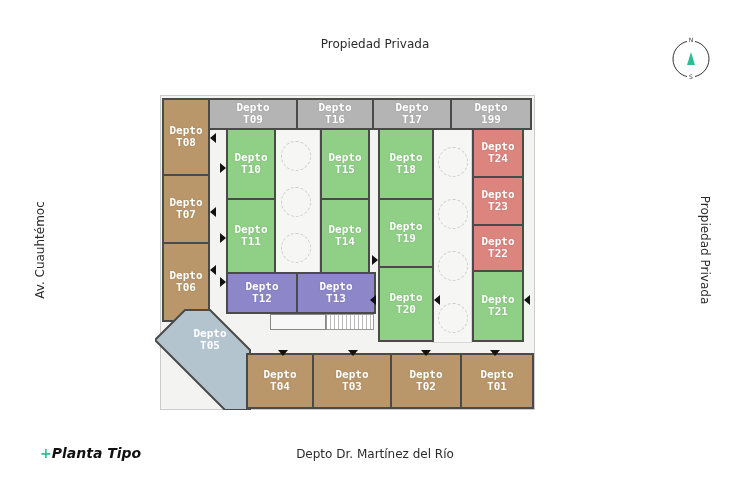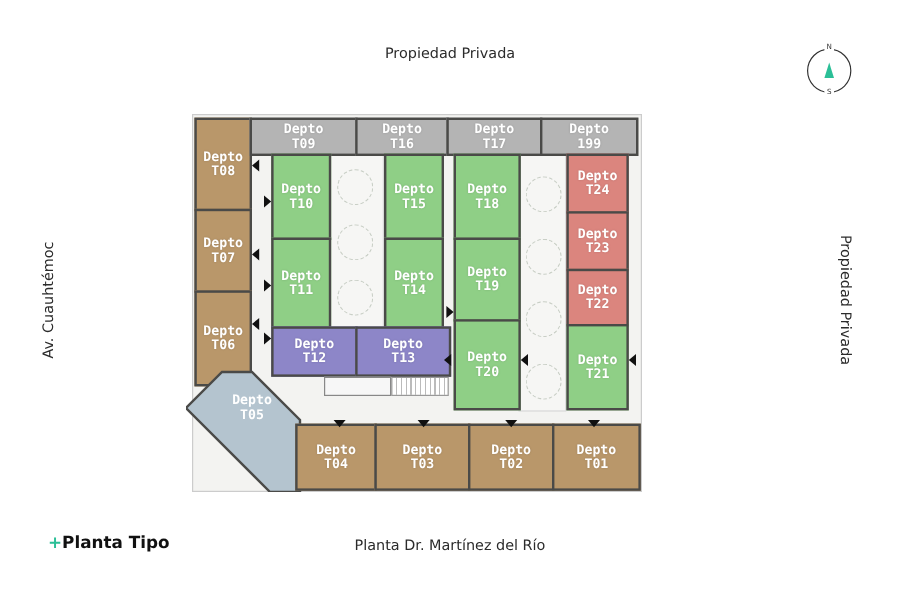--- a/index.html
+++ b/index.html
@@ -2,21 +2,21 @@
 <html><head>
   <meta charset="utf-8">
   <style>
     html, body { margin: 0; padding: 0; }
     body { width: 750px; height: 500px; background: #ffffff; position: relative; overflow: hidden; font-family: "DejaVu Sans", sans-serif; }
     .street { position: absolute; color: #2b2b2b; font-size: 12px; font-family: "DejaVu Sans", sans-serif; white-space: nowrap; }
     .street-top { left: 0; width: 750px; top: 37px; text-align: center; }
     .street-bottom { left: 0; width: 750px; top: 447px; text-align: center; }
     .street-left { left: 40px; top: 250px; transform: translate(-50%, -50%) rotate(-90deg); }
     .street-right { left: 705px; top: 250px; transform: translate(-50%, -50%) rotate(90deg); }
-    .title { position: absolute; left: 40px; top: 445px; font-size: 14px; font-weight: bold; color: #111; font-family: "DejaVu Sans", sans-serif; }
+    .title { position: absolute; left: 40px; top: 445px; font-size: 14px; font-weight: bold; color: #111; font-family: "DejaVu Sans", sans-serif; font-style: italic; }
     .title .plus { color: #2bbf97; }
     .compass { position: absolute; left: 670px; top: 38px; width: 42px; height: 42px; }
     .plan { position: absolute; left: 150px; top: 95px; width: 390px; height: 320px; }
     .unit { position: absolute; box-sizing: border-box; border: 2px solid #4a4a48; }
     .unit .lbl { position: absolute; left: 0; right: 0; top: 50%; transform: translateY(-50%); text-align: center; color: #ffffff; font-family: "DejaVu Sans Mono", monospace; font-size: 11px; line-height: 12px; font-weight: bold; text-shadow: 0 0 2px rgba(0,0,0,0.15); }
     .brown { background: #b9976a; }
     .gray  { background: #b4b4b4; }
     .green { background: #8fcf86; }
     .red   { background: #db857e; }
     .purple{ background: #8d86c8; }
@@ -25,21 +25,21 @@
     .corr { position: absolute; background: #f0f0ee; }
     .door { position: absolute; width: 0; height: 0; }
     .door.down { border-left: 5px solid transparent; border-right: 5px solid transparent; border-top: 6px solid #111; }
     .door.left { border-top: 5px solid transparent; border-bottom: 5px solid transparent; border-right: 6px solid #111; }
     .door.right { border-top: 5px solid transparent; border-bottom: 5px solid transparent; border-left: 6px solid #111; }
   </style>
 </head>
 <body>
 
 <div class="street street-top">Propiedad Privada</div>
-<div class="street street-bottom">Planta Dr. Martínez del Río</div>
+<div class="street street-bottom">Depto Dr. Martínez del Río</div>
 <div class="street street-left">Av. Cuauhtémoc</div>
 <div class="street street-right">Propiedad Privada</div>
 
 <div class="title">
   <span class="plus">+</span><span>Planta Tipo</span>
 </div>
 
 <div class="compass">
   <svg width="42" height="42" viewBox="0 0 42 42">
     <circle cx="21" cy="21" r="18" fill="none" stroke="#333" stroke-width="1"></circle>

